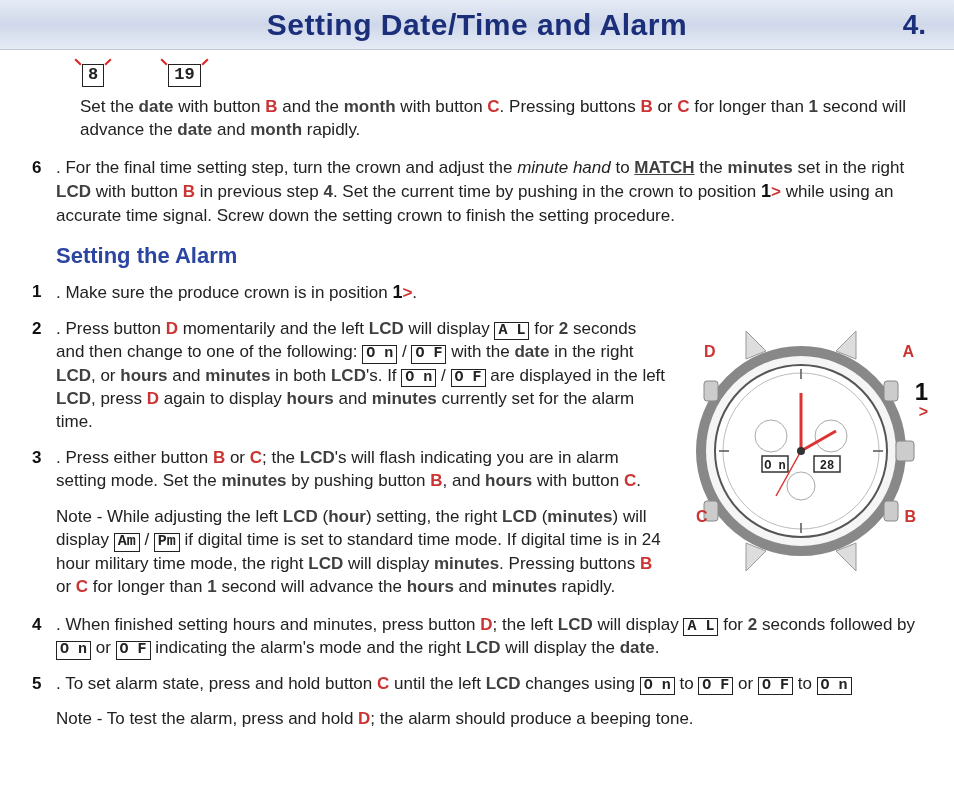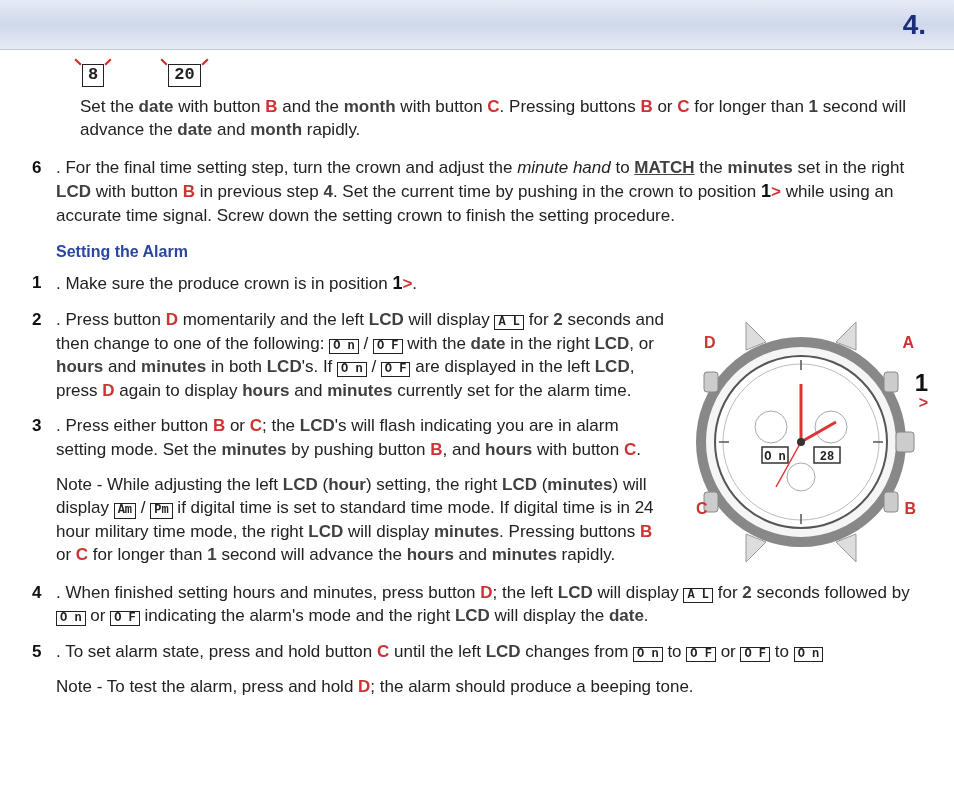--- a/index.html
+++ b/index.html
@@ -64,21 +64,21 @@
     width: 2px; height: 8px;
     background: #d22;
   }
   .lcd-box.flash::before { top: -7px; left: -6px; transform: rotate(-45deg);}
   .lcd-box.flash::after  { top: -7px; right: -6px; transform: rotate(45deg);}
   .lcd-inline {
     border: 1.2px solid #222;
     padding: 0 3px;
     font-family: "Courier New", monospace;
     font-weight: bold;
-    font-size: 12px;
+    font-size: 15px;
     display: inline-block;
     line-height: 1.1;
     background: #fff;
     vertical-align: baseline;
   }
   .block { margin-bottom: 14px; }
   .step { display: flex; gap: 6px; margin-bottom: 12px; }
   .step-num { font-weight: bold; min-width: 18px; color: #111; margin-left: -24px; }
   .step-body { flex: 1; }
   .btn-letter {
@@ -89,21 +89,21 @@
   }
   .posnum {
     font-family: "Arial Black", Impact, sans-serif;
     font-weight: 900;
     font-size: 18px;
     color: #111;
   }
   .chevron { color: #cc3333; font-weight: 900; }
   .section-heading {
     color: #2b45a0;
-    font-size: 16px;
+    font-size: 22px;
     font-weight: bold;
     margin: 14px 0 8px 0;
   }
   b { font-weight: bold; color: #404040; }
   u { text-decoration: underline; }
   .note-label { font-weight: normal; }
   .float-watch {
     float: right;
     width: 250px;
     height: 250px;
@@ -126,28 +126,29 @@
   .lbl-B { bottom: 42px; right: 10px; }
   .lbl-1 { top: 54px; right: -2px; font-size: 24px; color:#111; }
   .lbl-1-chev { position:absolute; top: 80px; right: -2px; color: #cc3333; font-size:16px; font-weight:900;}
   .indent-note { padding-left: 48px; }
   .clear { clear: both; }
 </style>
 </head>
 <body>
 
 <div class="header-bar">
+  <div class="page-title">Setting Date/Time and Alarm</div>
   <div class="page-number">4.</div>
 </div>
 
 <div class="page-body">
 
   <div class="lcd-row">
     <span class="lcd-box flash"> 8</span>
-    <span class="lcd-box flash"> 20</span>
+    <span class="lcd-box flash"> 19</span>
   </div>
 
   <div class="block" style="padding-left:24px;">
     <span>Set the </span><b>date</b><span> with button </span><span class="btn-letter">B</span><span> and the </span><b>month</b><span> with button </span><span class="btn-letter">C</span><span>.  Pressing buttons </span><span class="btn-letter">B</span><span> or </span><span class="btn-letter">C</span><span> for longer than </span><b>1</b><span> second will advance the </span><b>date</b><span> and </span><b>month</b><span> rapidly.</span>
   </div>
 
   <div class="step">
     <div class="step-num">6</div>
     <div class="step-body">
       <span>. For the final time setting step, turn the crown and adjust the </span><i>minute hand</i><span> to </span><b><u>MATCH</u></b><span> the </span><b>minutes</b><span> set in the right </span><b>LCD</b><span> with button </span><span class="btn-letter">B</span><span> in previous step </span><b>4</b><span>. Set the current time by pushing in the crown to position </span><span class="posnum">1</span><span class="chevron">&gt;</span><span> while using an accurate time signal. Screw down the setting crown to finish the setting procedure.</span>
@@ -232,21 +233,21 @@
   <div class="step">
     <div class="step-num">4</div>
     <div class="step-body">
       <span>. When finished setting hours and minutes, press button </span><span class="btn-letter">D</span><span>; the left </span><b>LCD</b><span> will display </span><span class="lcd-inline">A L</span><span>  for </span><b>2</b><span> seconds followed by </span><span class="lcd-inline">O n</span><span> or </span><span class="lcd-inline">O F</span><span> indicating the alarm's mode and the right </span><b>LCD</b><span> will display the </span><b>date</b><span>.</span>
     </div>
   </div>
 
   <div class="step">
     <div class="step-num">5</div>
     <div class="step-body">
-      <span>. To set alarm state, press and hold button </span><span class="btn-letter">C</span><span> until the left </span><b>LCD</b><span> changes from </span><span class="lcd-inline">O n</span><span> to </span><span class="lcd-inline">O F</span><span> or </span><span class="lcd-inline">O F</span><span> to </span><span class="lcd-inline">O n</span>
+      <span>. To set alarm state, press and hold button </span><span class="btn-letter">C</span><span> until the left </span><b>LCD</b><span> changes using </span><span class="lcd-inline">O n</span><span> to </span><span class="lcd-inline">O F</span><span> or </span><span class="lcd-inline">O F</span><span> to </span><span class="lcd-inline">O n</span>
     </div>
   </div>
 
   <div class="block" style="margin-left:-24px; padding-left:24px;">
     <span class="note-label">Note</span><span> - To test the alarm, press and hold </span><span class="btn-letter">D</span><span>; the alarm should produce a beeping tone.</span>
   </div>
 
 </div>
 
 </body></html>

